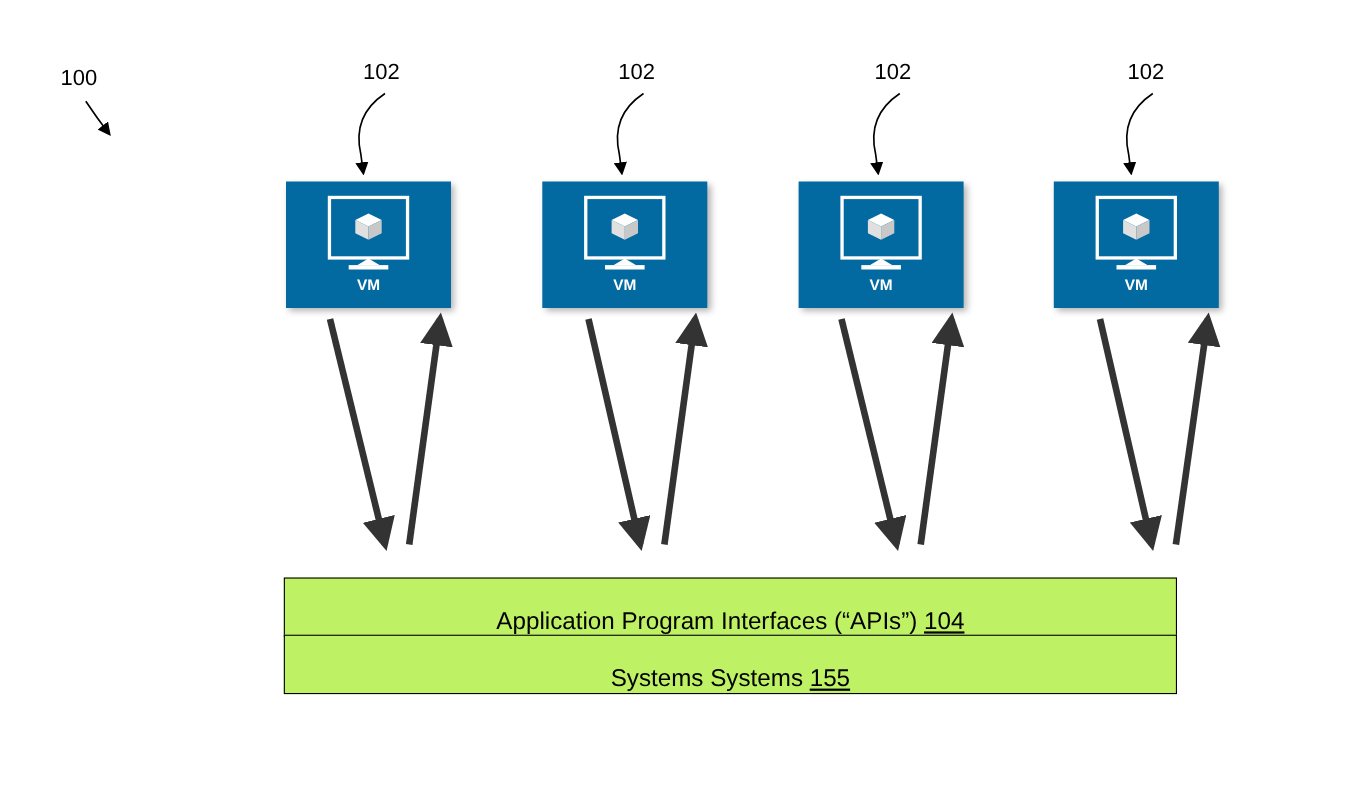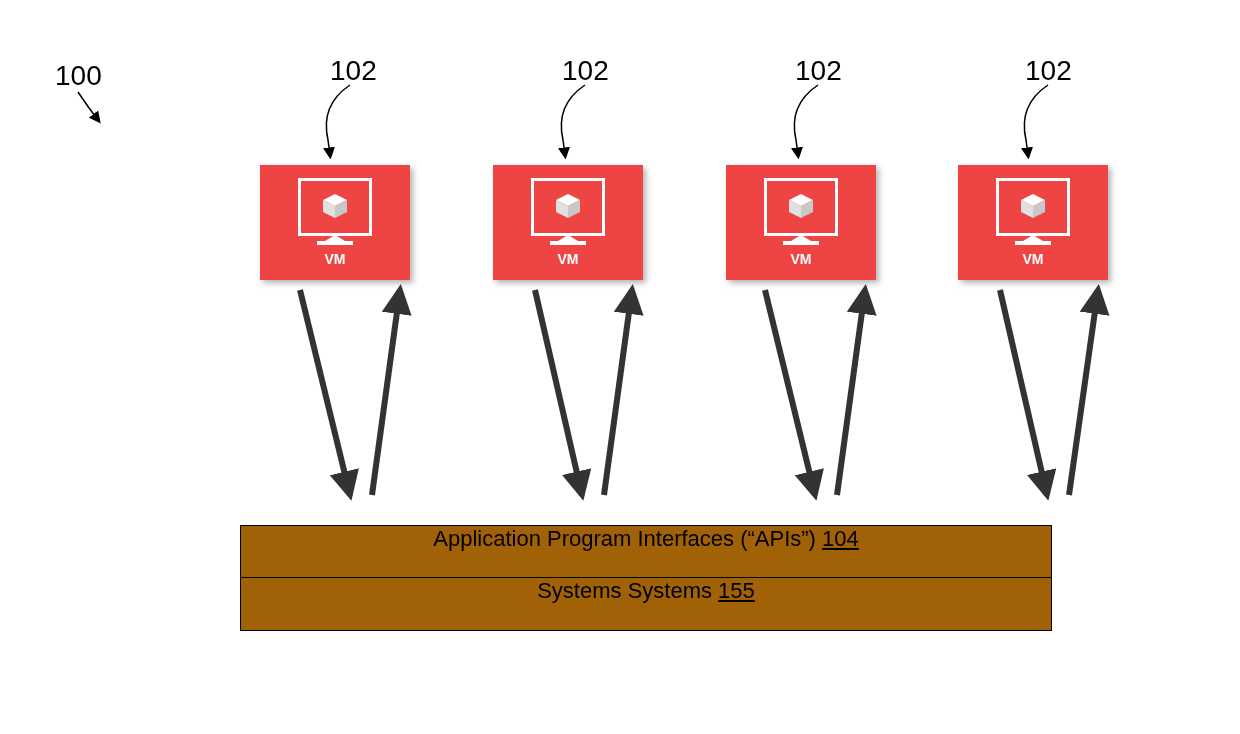--- a/index.html
+++ b/index.html
@@ -6,29 +6,29 @@
     margin: 0;
     padding: 0;
     width: 1240px;
     height: 734px;
     background: #ffffff;
     font-family: Arial, Helvetica, sans-serif;
     position: relative;
   }
   .ref-label {
     position: absolute;
-    font-size: 28px;
+    font-size: 20px;
     color: #000;
     text-align: center;
   }
   .vm-box {
     position: absolute;
     width: 150px;
     height: 115px;
-    background: #ef4444;
+    background: #0369a1;
     box-shadow: 3px 3px 6px rgba(0,0,0,0.3);
     display: flex;
     flex-direction: column;
     align-items: center;
     justify-content: center;
   }
   .vm-monitor {
     width: 68px;
     height: 52px;
     border: 3px solid #ffffff;
@@ -55,26 +55,26 @@
     font-size: 14px;
     font-weight: bold;
     margin-top: 6px;
   }
   .cube-svg {
     width: 30px;
     height: 30px;
   }
   .layer-box {
     position: absolute;
-    left: 240px;
+    left: 258px;
     border: 1px solid #000000;
-    background: #a16207;
+    background: #bef264;
     width: 810px;
     display: flex;
-    align-items: flex-start;
+    align-items: flex-end;
     justify-content: center;
     font-size: 22px;
     color: #000;
   }
   .underline {
     text-decoration: underline;
   }
   svg.connector {
     position: absolute;
     overflow: visible;

